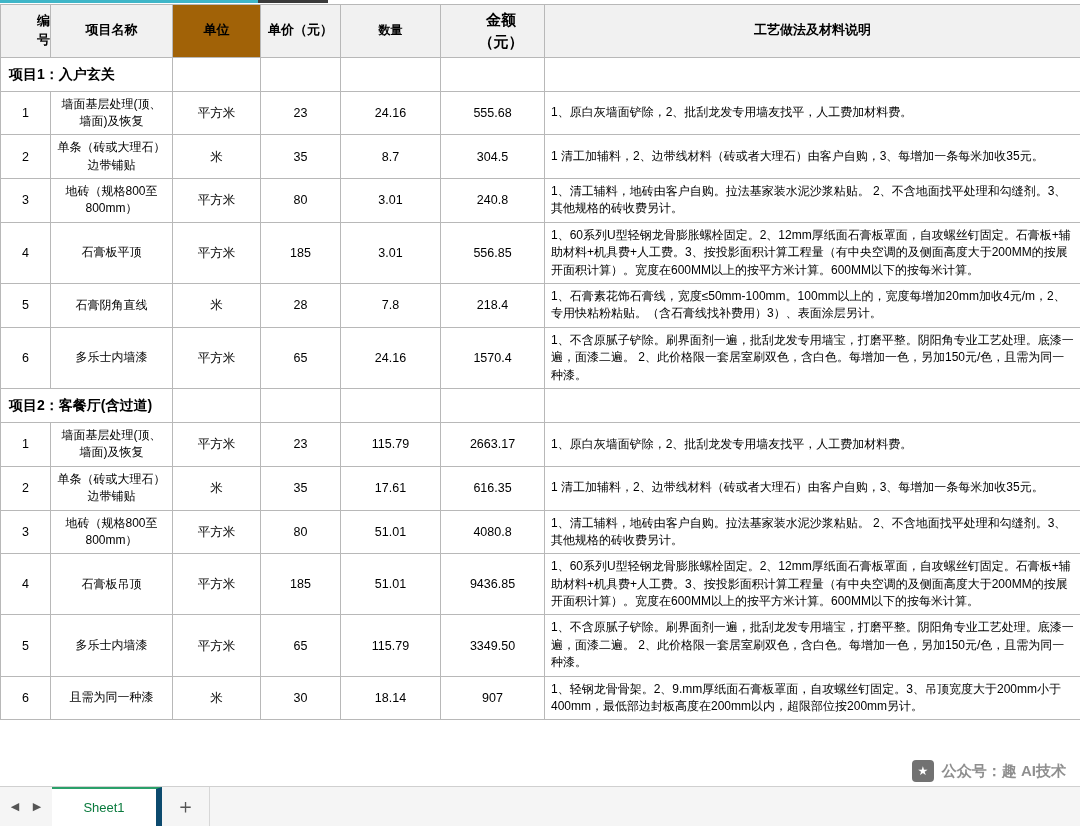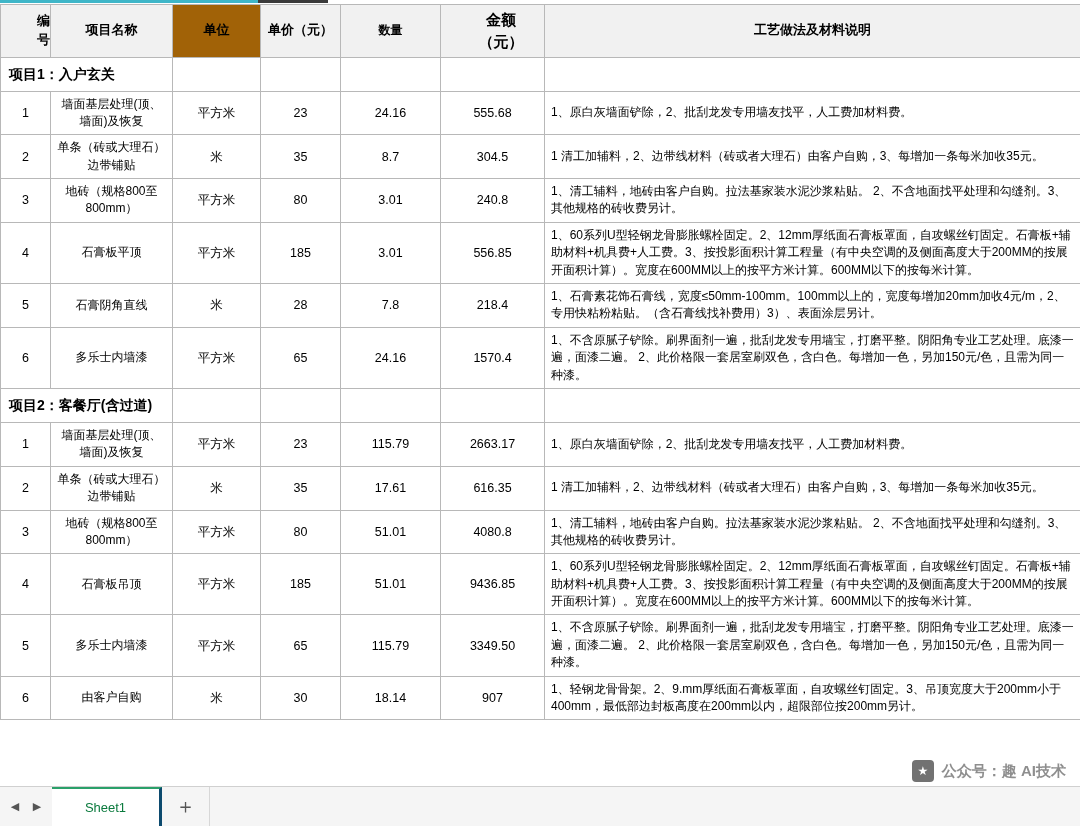--- a/index.html
+++ b/index.html
@@ -87,21 +87,21 @@
   }
   .nav-btns { display: flex; align-items: center; padding: 0 4px; }
   .nav-btn {
     width: 22px; height: 38px; display: flex; align-items: center; justify-content: center;
     color: #555; font-size: 11px;
   }
   .tab {
     display: flex; align-items: center; justify-content: center;
     min-width: 110px; padding: 0 18px;
     background: #ffffff;
-    border-right: 3px solid #0c4a6e;
+    border-right: 6px solid #0c4a6e;
     font-size: 13px;
     color: #0a7a3d;
     border-top: 2px solid #2aa06a;
   }
   .add-tab {
     width: 48px; display: flex; align-items: center; justify-content: center;
     font-size: 20px; color: #555; border-right: 1px solid #d7d7d7;
   }
   .bar-rest { flex: 1; }
 
@@ -265,21 +265,21 @@
             <td class="c">5</td>
             <td class="name">多乐士内墙漆</td>
             <td class="c">平方米</td>
             <td class="c">65</td>
             <td class="c">115.79</td>
             <td class="c">3349.50</td>
             <td class="desc">1、不含原腻子铲除。刷界面剂一遍，批刮龙发专用墙宝，打磨平整。阴阳角专业工艺处理。底漆一遍，面漆二遍。 2、此价格限一套居室刷双色，含白色。每增加一色，另加150元/色，且需为同一种漆。</td>
           </tr>
           <tr>
             <td class="c">6</td>
-            <td class="name">由客户自购</td>
+            <td class="name">且需为同一种漆</td>
             <td class="c">米</td>
             <td class="c">30</td>
             <td class="c">18.14</td>
             <td class="c">907</td>
             <td class="desc">1、轻钢龙骨骨架。2、9.mm厚纸面石膏板罩面，自攻螺丝钉固定。3、吊顶宽度大于200mm小于400mm，最低部边封板高度在200mm以内，超限部位按200mm另计。</td>
           </tr>
         </tbody>
     </table>
   </div>
 

